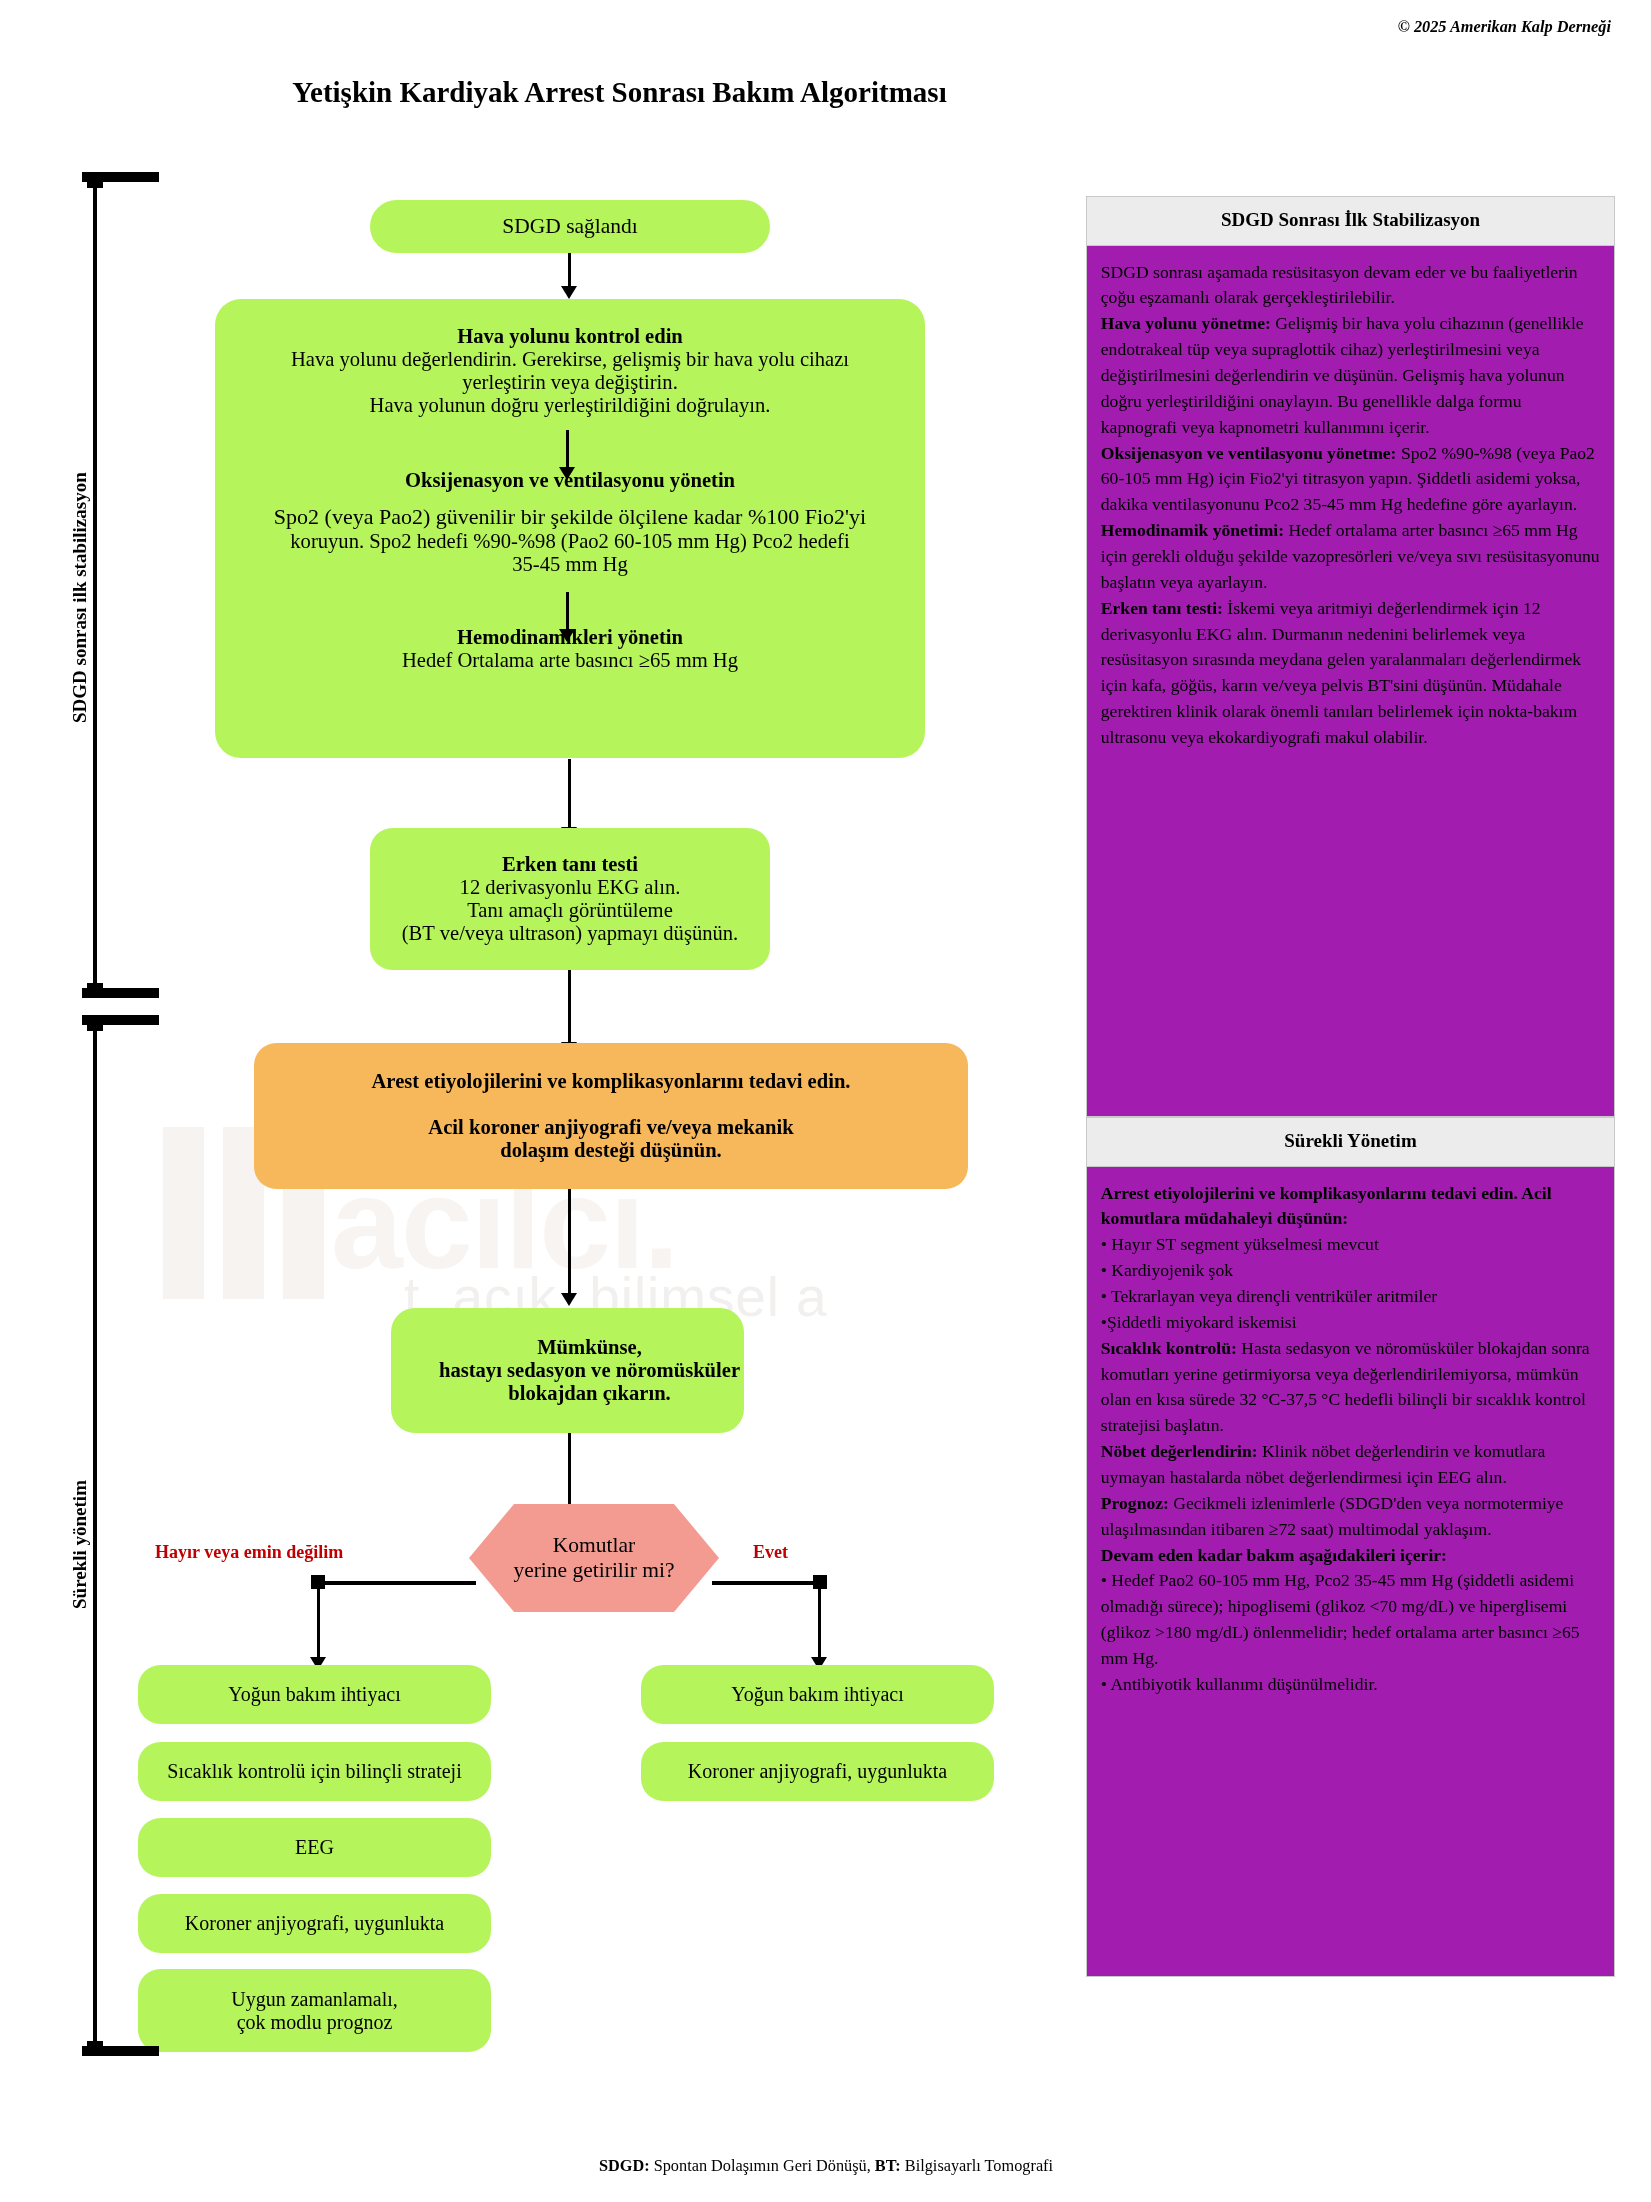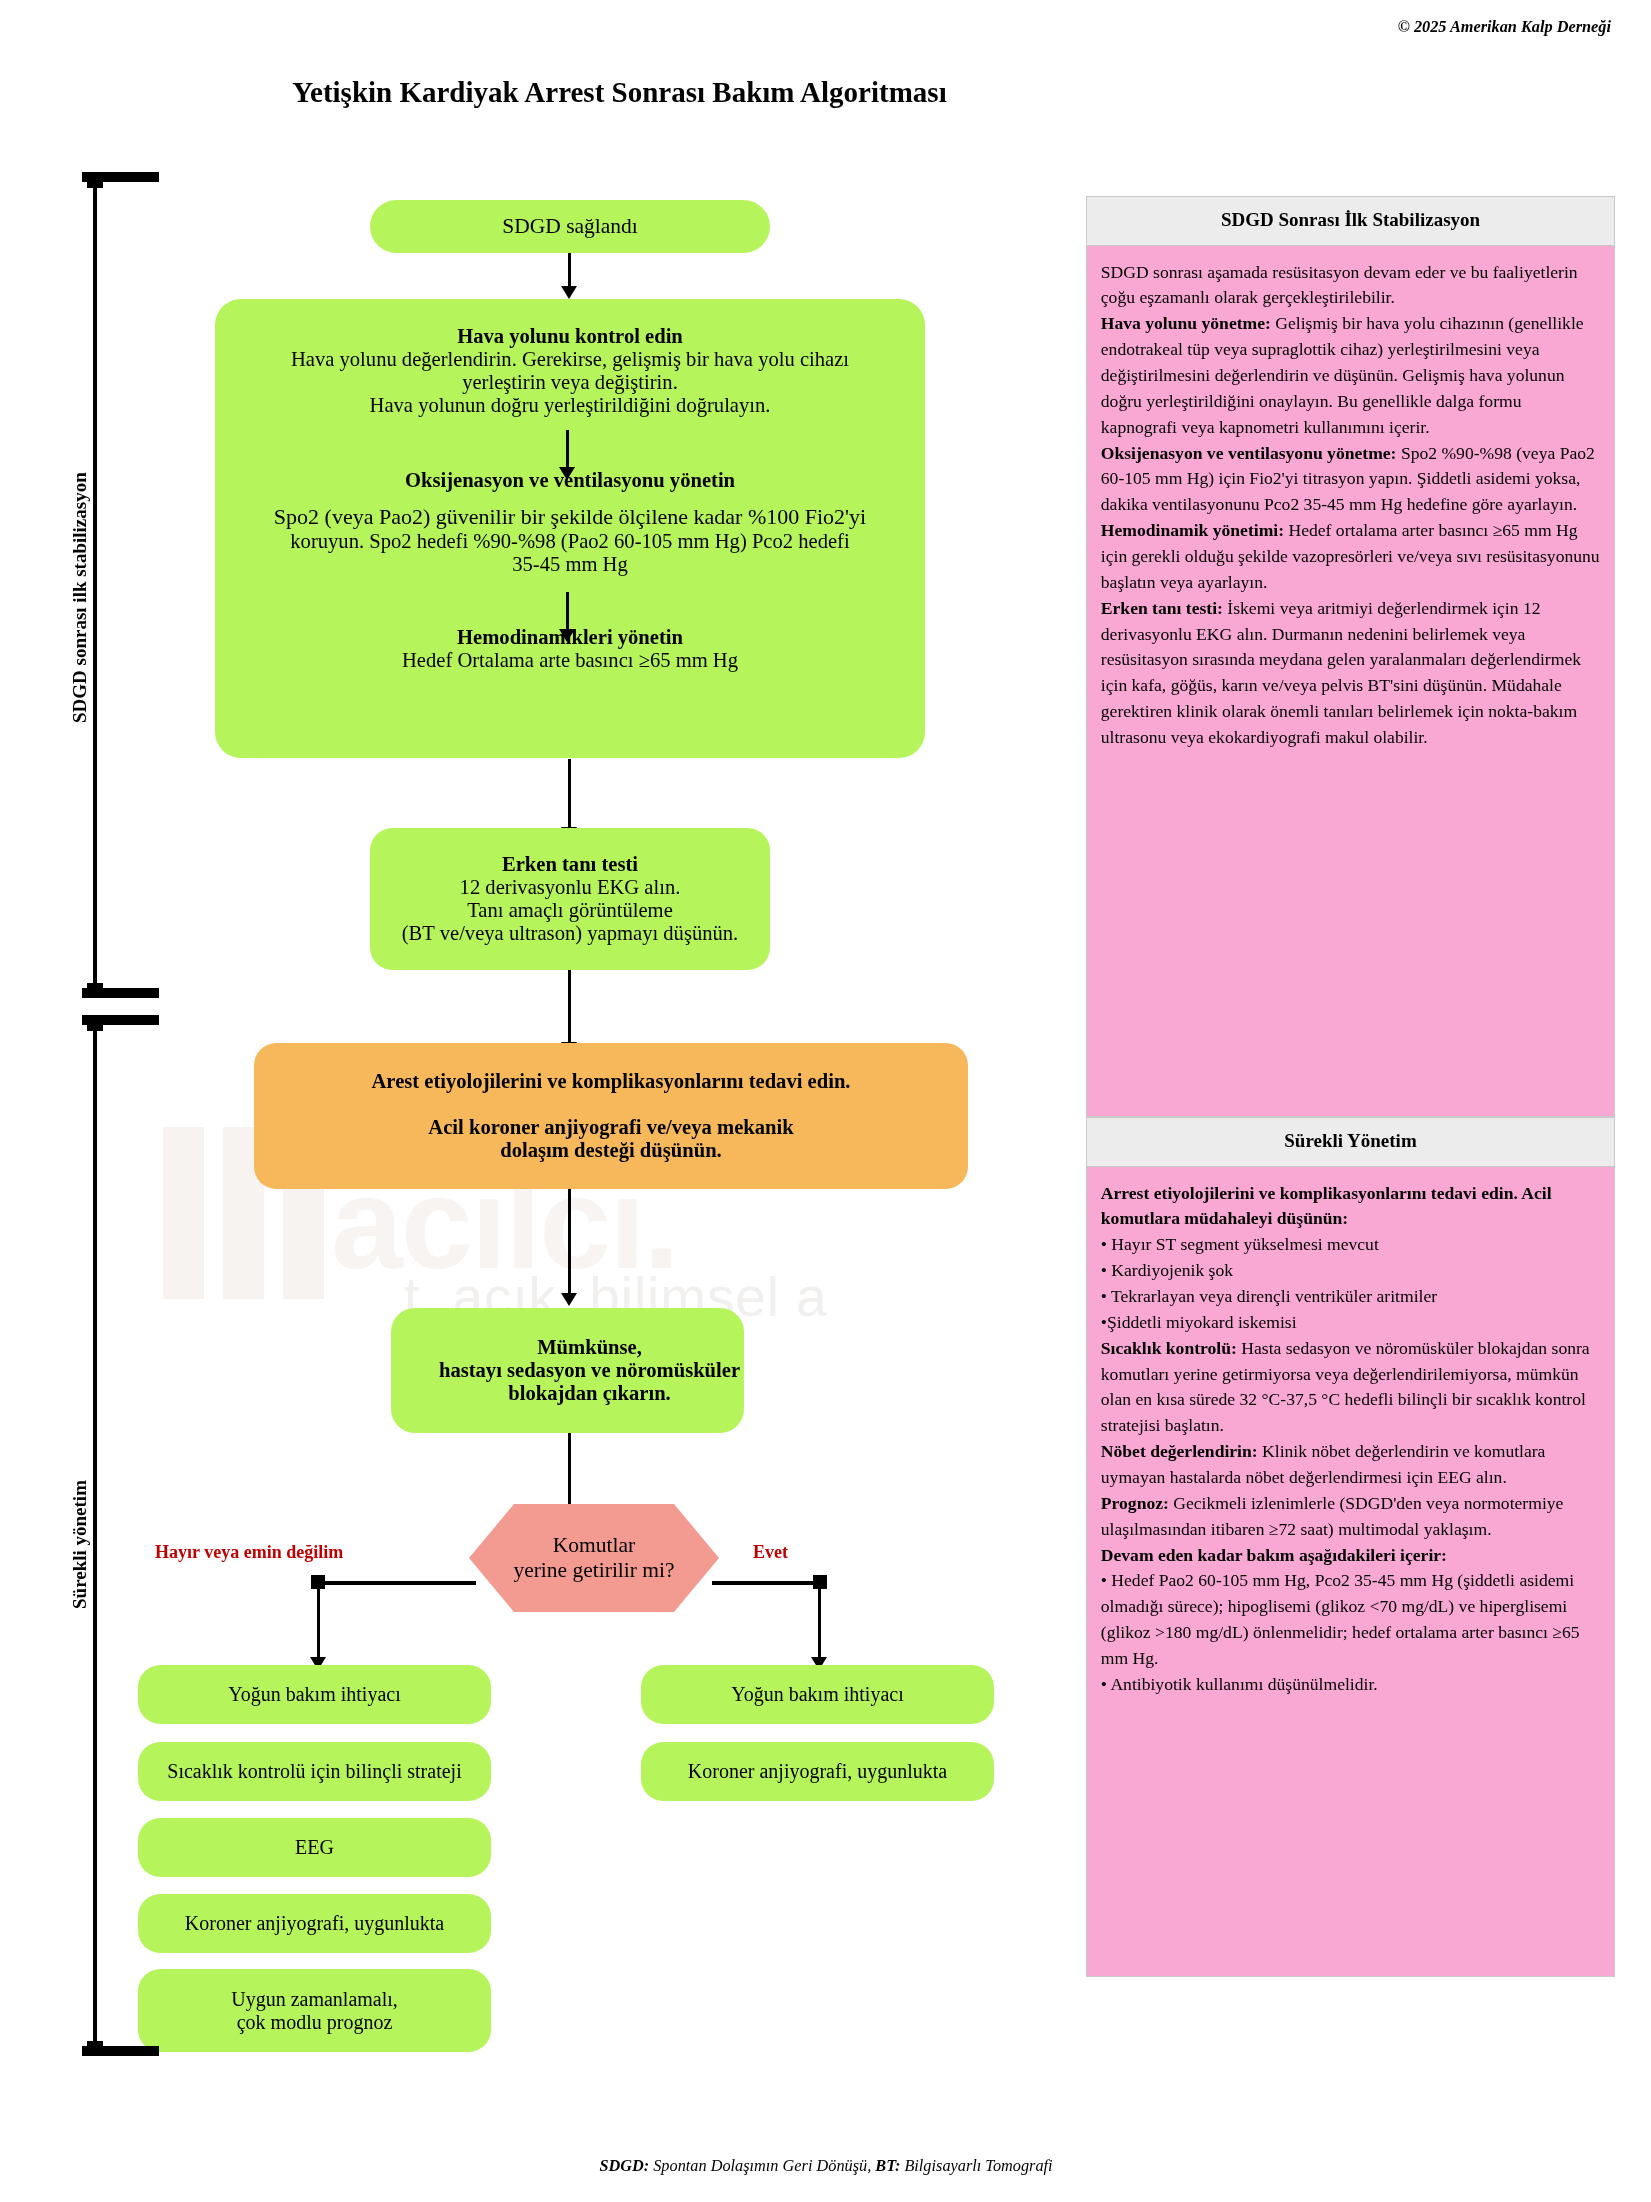--- a/index.html
+++ b/index.html
@@ -200,21 +200,21 @@
     color: #c00000;
     white-space: nowrap;
     z-index: 4;
   }
 
   
   .panel {
     position: absolute;
     box-sizing: border-box;
     border: 0.9px solid #c9c9c9;
-    background: #f9a8d4;
+    background: #a21caf;
     z-index: 3;
   }
   .panel-head {
     background: #ececec;
     border-bottom: 0.9px solid #c9c9c9;
     text-align: center;
     font-weight: bold;
     font-size: 19px;
     padding: 12px 5.2px 13.8px 5.2px;
   }
@@ -228,21 +228,20 @@
   .panel-body b { font-weight: bold; }
 
   
   .footer {
     position: absolute;
     left: 0;
     top: 2156px;
     width: 1652px;
     text-align: center;
     font-size: 16.3px;
-    font-style: italic;
     z-index: 5;
   }
   .footer b { font-weight: bold; }
 </style>
 </head>
 <body>
 
 <div id="page">
 
   <div class="watermark">

